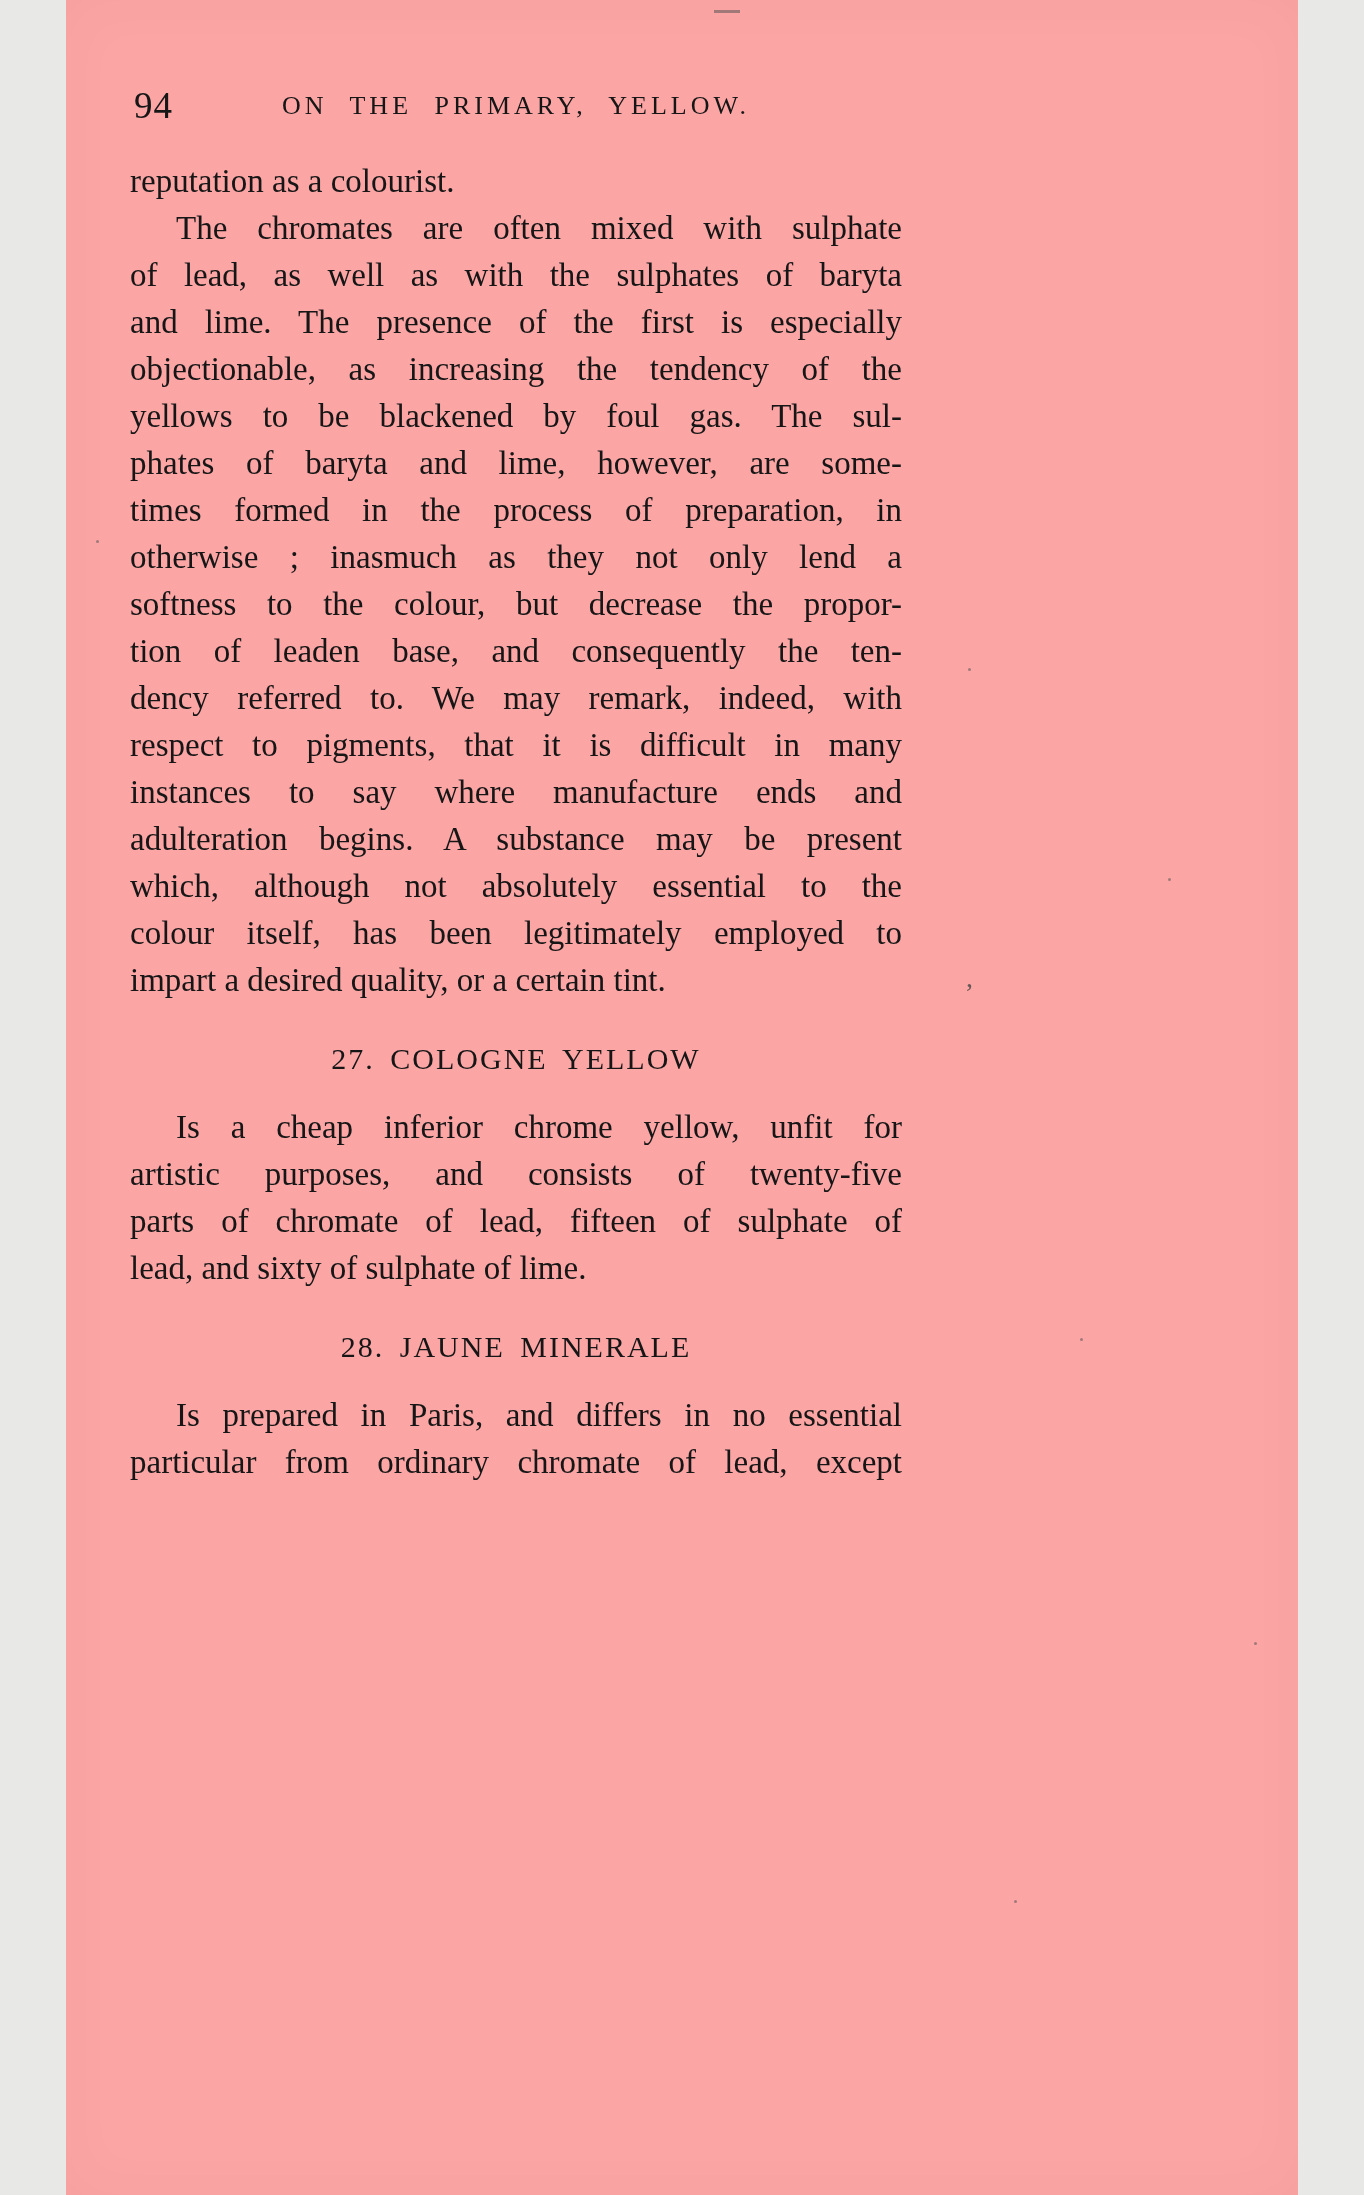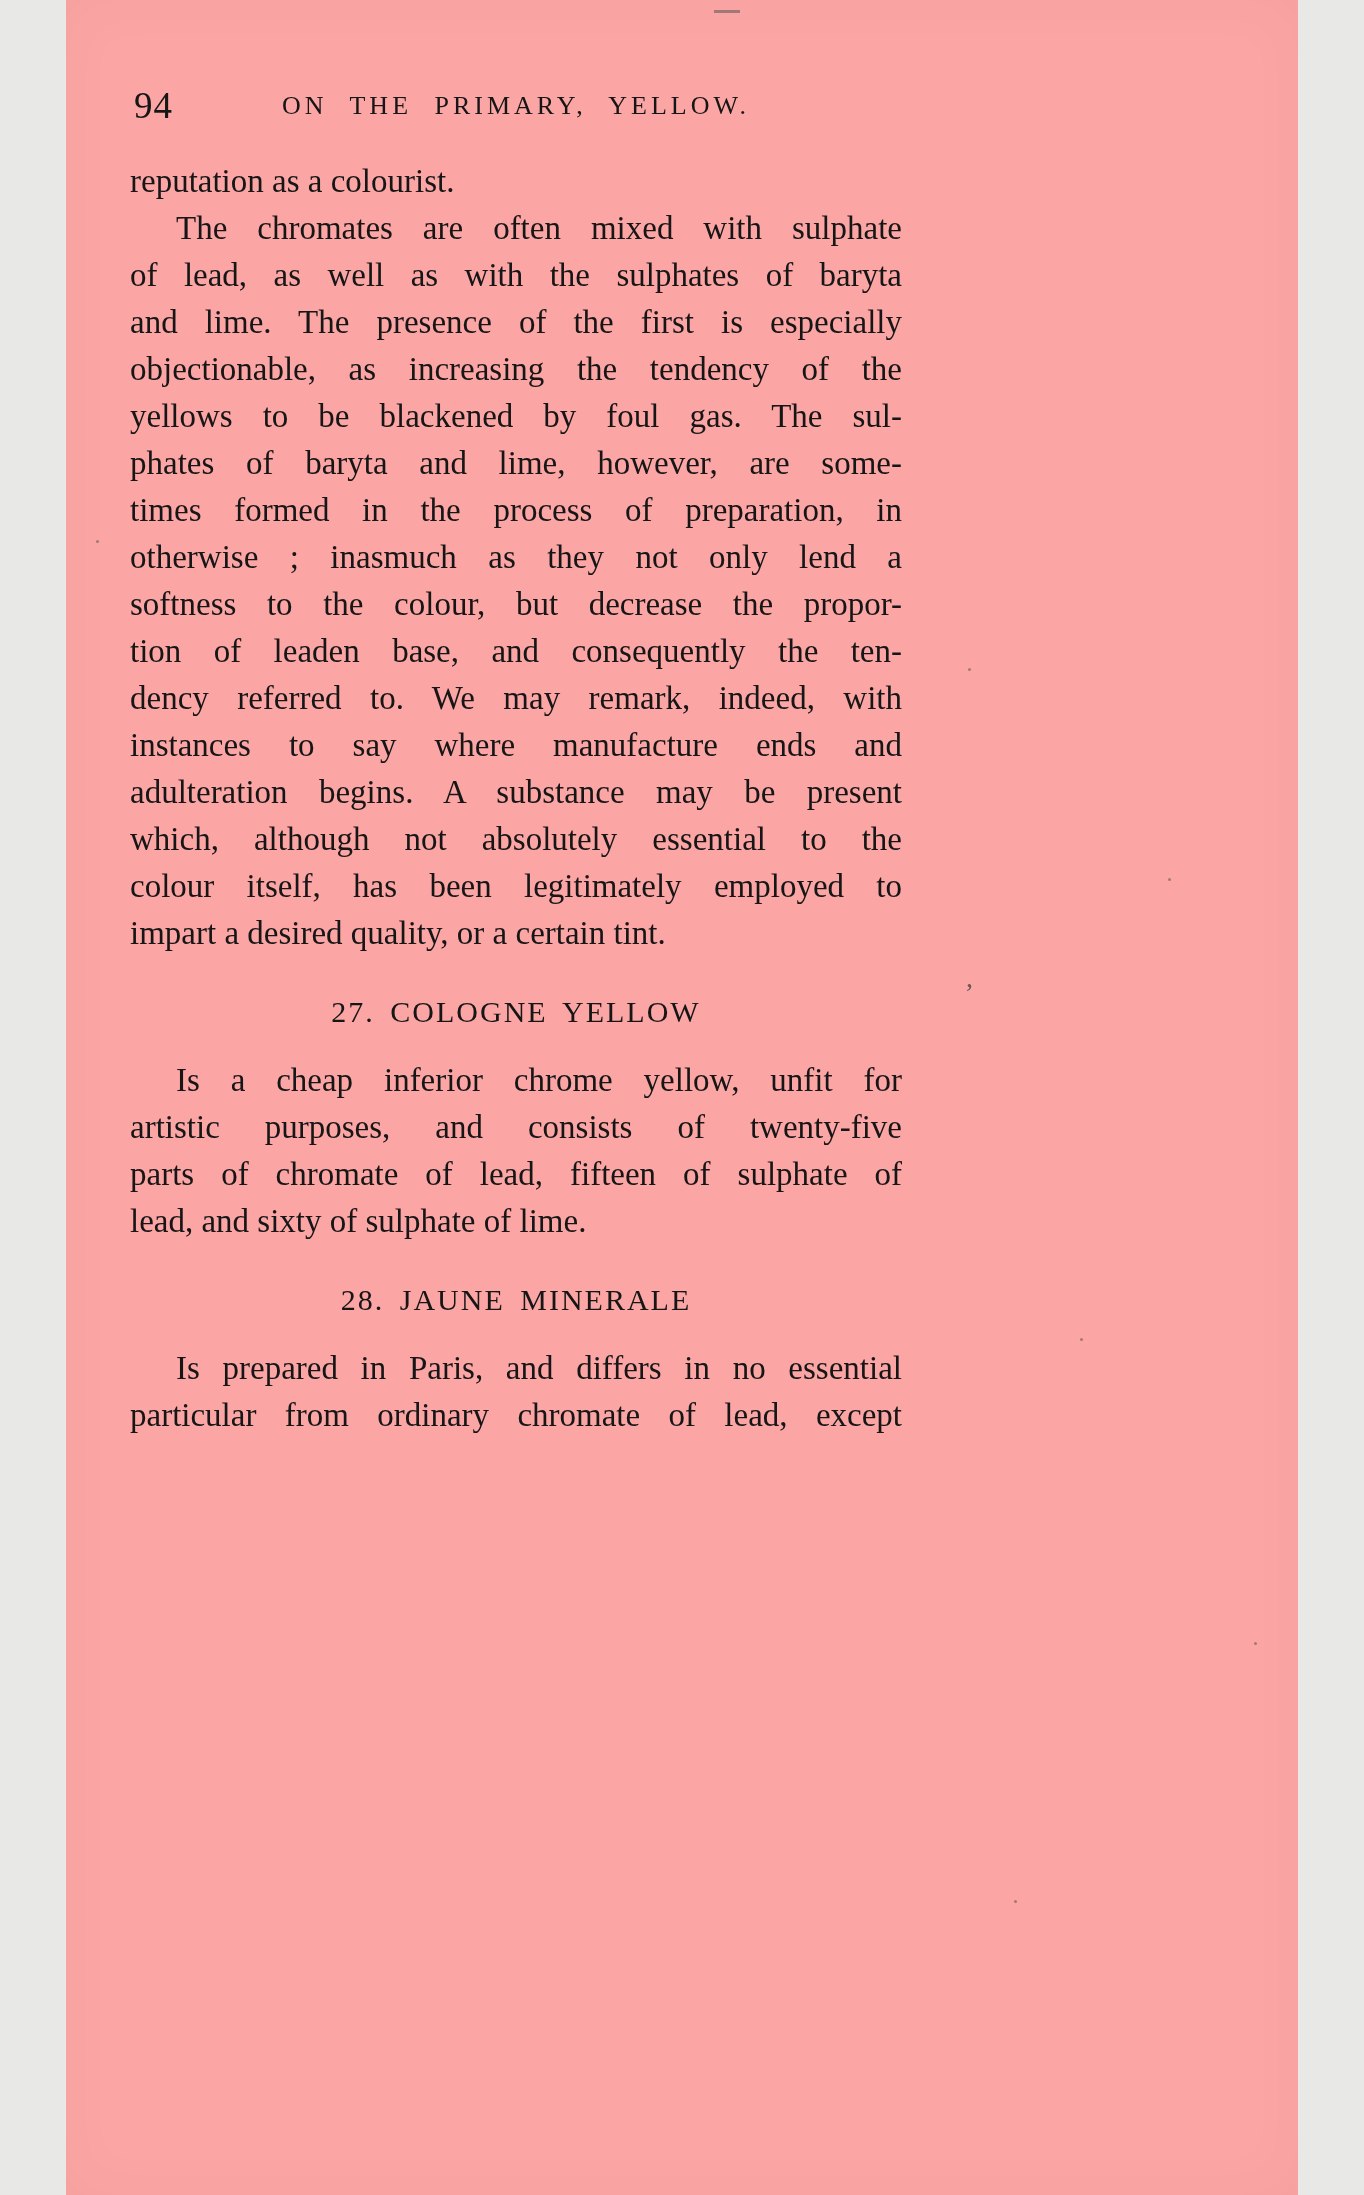--- a/index.html
+++ b/index.html
@@ -106,20 +106,21 @@
         <div class="line">of lead, as well as with the sulphates of baryta</div>
         <div class="line">and lime.  The presence of the first is especially</div>
         <div class="line">objectionable, as increasing the tendency of the</div>
         <div class="line">yellows to be blackened by foul gas.  The sul-</div>
         <div class="line">phates of baryta and lime, however, are some-</div>
         <div class="line">times formed in the process of preparation, in</div>
         <div class="line">otherwise ;  inasmuch as they not only lend a</div>
         <div class="line">softness to the colour, but decrease the propor-</div>
         <div class="line">tion of leaden base, and consequently the ten-</div>
         <div class="line">dency referred to.  We may remark, indeed, with</div>
+        <div class="line">respect to pigments, that it is difficult in many</div>
         <div class="line">instances to say where manufacture ends and</div>
         <div class="line">adulteration begins.  A substance may be present</div>
         <div class="line">which, although not absolutely essential to the</div>
         <div class="line">colour itself, has been legitimately employed to</div>
         <div class="line last">impart a desired quality, or a certain tint.</div>
       </div>
       <div class="heading">27. COLOGNE YELLOW</div>
       <div class="paragraph">
         <div class="line indent">Is a cheap inferior chrome yellow, unfit for</div>
         <div class="line">artistic purposes, and consists of twenty-five</div>

